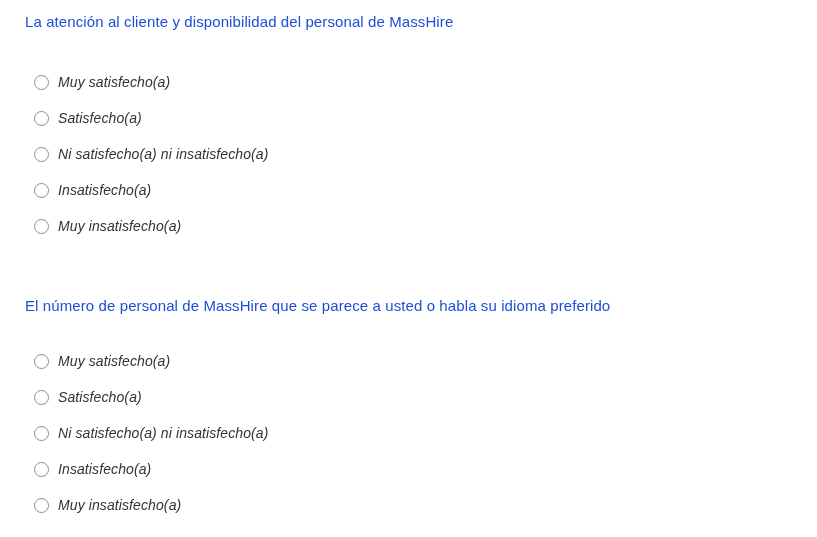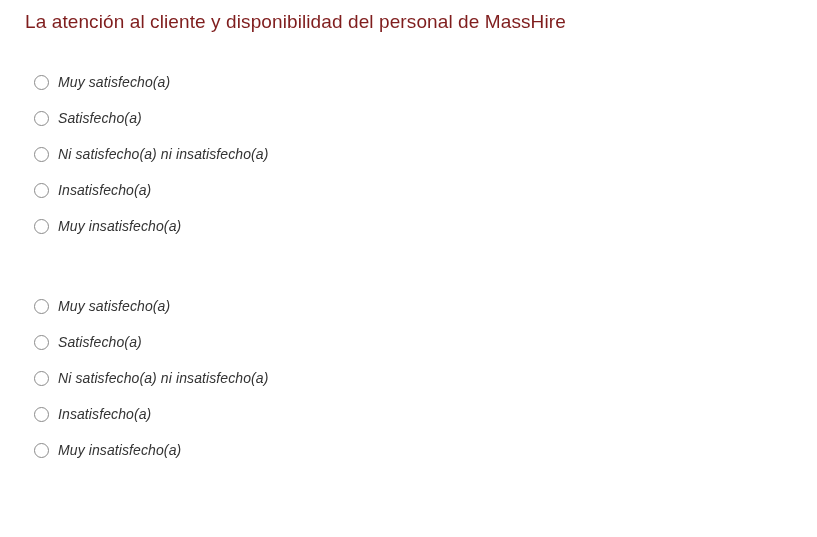--- a/index.html
+++ b/index.html
@@ -10,24 +10,24 @@
     overflow: hidden;
     font-family: "Liberation Sans", "DejaVu Sans", sans-serif;
   }
   .survey-page {
     width: 817px;
     height: 537px;
     padding: 12px 0 0 25px;
     background: #ffffff;
   }
   .question-title {
-    font-size: 19px;
+    font-size: 15px;
     line-height: 20px;
     font-weight: 400;
-    color: #7f1d1d;
+    color: #1d4ed8;
     letter-spacing: 0.1px;
   }
   .options-list {
     margin-top: 40px;
     padding-left: 9px;
   }
   .question-block.second { margin-top: 60px; }
   .question-block.second .options-list { margin-top: 35px; }
   .option {
     display: flex;
@@ -78,20 +78,21 @@
         <span class="option-label">Insatisfecho(a)</span>
       </div>
       <div class="option">
         <span class="radio"></span>
         <span class="option-label">Muy insatisfecho(a)</span>
       </div>
     </div>
   </section>
 
   <section class="question-block second">
+    <h2 class="question-title">El número de personal de MassHire que se parece a usted o habla su idioma preferido</h2>
     <div class="options-list">
       <div class="option">
         <span class="radio"></span>
         <span class="option-label">Muy satisfecho(a)</span>
       </div>
       <div class="option">
         <span class="radio"></span>
         <span class="option-label">Satisfecho(a)</span>
       </div>
       <div class="option">

